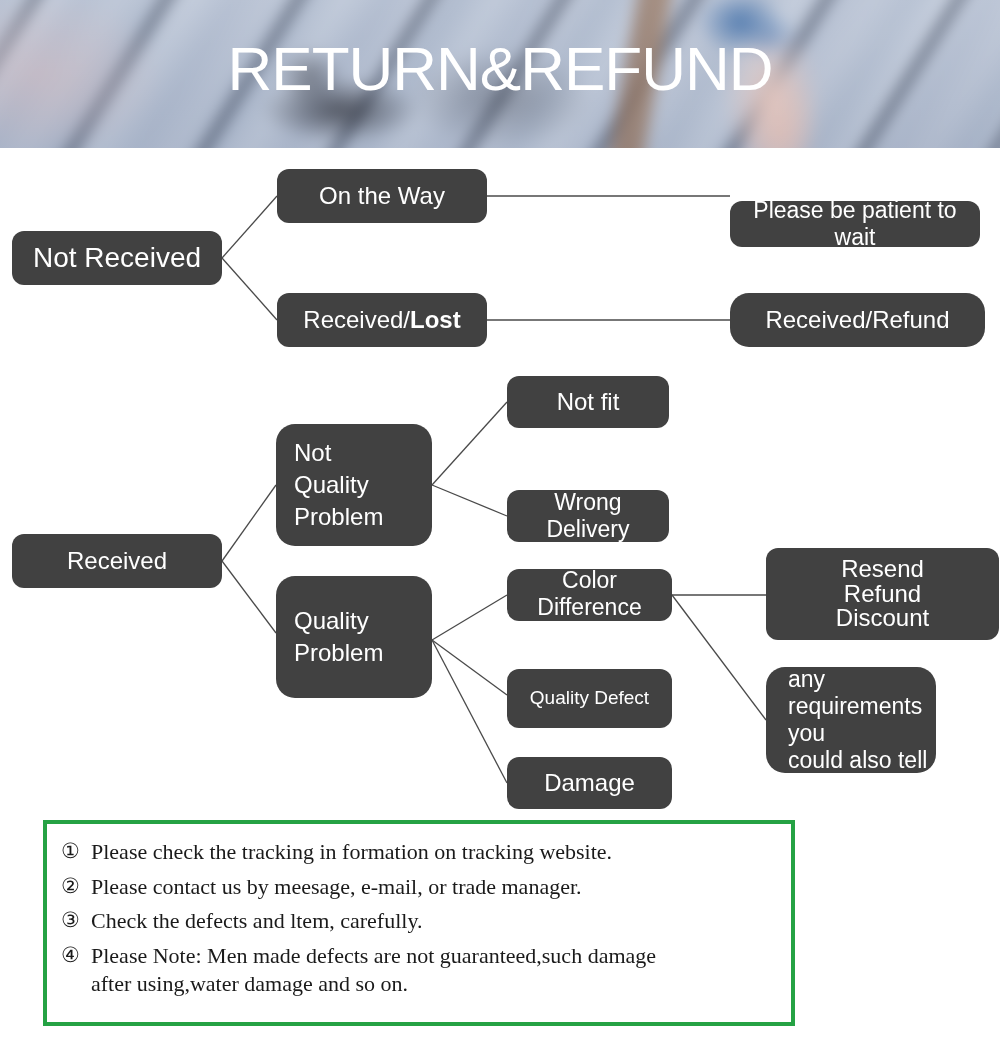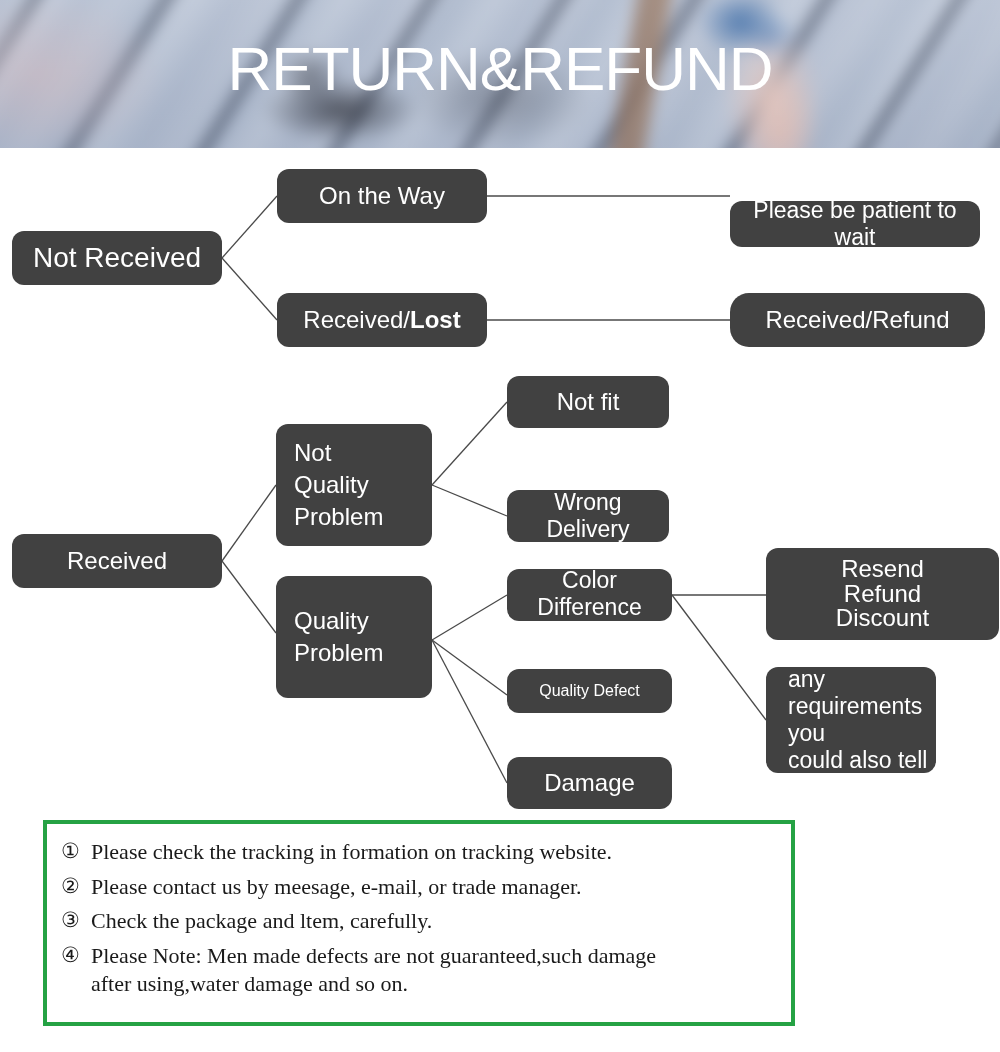--- a/index.html
+++ b/index.html
@@ -97,21 +97,21 @@
     background: #414141;
     color: #ffffff;
     border-radius: 12px;
     box-sizing: border-box;
     display: flex;
     align-items: center;
     font-weight: 400;
     line-height: 1.18;
   }
   .node.center { justify-content: center; text-align: center; }
-  .node.left   { justify-content: flex-start; text-align: left; }
+  .node.left   { justify-content: flex-start; text-align: left; border-radius: 19px; }
   .node.cond   { font-stretch: condensed; }
 
   
   #notes {
     position: absolute;
     left: 43px; top: 820px;
     width: 752px; height: 206px;
     border: 4px solid #25a244;
     background: #ffffff;
     box-sizing: border-box;
@@ -229,21 +229,21 @@
   </div>
 
   <div class="node center cond" style="left:507px; top:342px; width:162px; height:52px; font-size:23px; padding:0 6px;">
     <span>Wrong Delivery</span>
   </div>
 
   <div class="node center cond" style="left:507px; top:421px; width:165px; height:52px; font-size:23px; padding:0 4px;align-items:flex-end;">
     <span>Color Difference</span>
   </div>
 
-  <div class="node center" style="left:507px; top:521px; width:165px; height:44px; font-size:16px; padding:0 4px;">
+  <div class="node center" style="left:507px; top:521px; width:165px; height:59px; font-size:19px; padding:0 4px;">
     <span>Quality Defect</span>
   </div>
 
   <div class="node center" style="left:507px; top:609px; width:165px; height:52px; font-size:24px;">
     <span>Damage</span>
   </div>
 
   <div class="node center" style="left:766px; top:400px; width:233px; height:92px; font-size:24px; line-height:1.02;">
     <span>
       <span>Resend</span><br>
@@ -269,21 +269,21 @@
     <span class="note-text">Please check the tracking in formation on tracking website.</span>
   </div>
 
   <div class="note-row">
     <span class="note-num">②</span>
     <span class="note-text">Please contact us by meesage, e-mail, or trade manager.</span>
   </div>
 
   <div class="note-row">
     <span class="note-num">③</span>
-    <span class="note-text">Check the package and ltem, carefully.</span>
+    <span class="note-text">Check the defects and ltem, carefully.</span>
   </div>
 
   <div class="note-row" style="margin-bottom:0;">
     <span class="note-num">④</span>
     <span class="note-text">Please Note: Men made defects  are not guaranteed,such damage</span>
   </div>
 
   <div class="note-cont">after using,water damage and so on.</div>
 
 </div>

